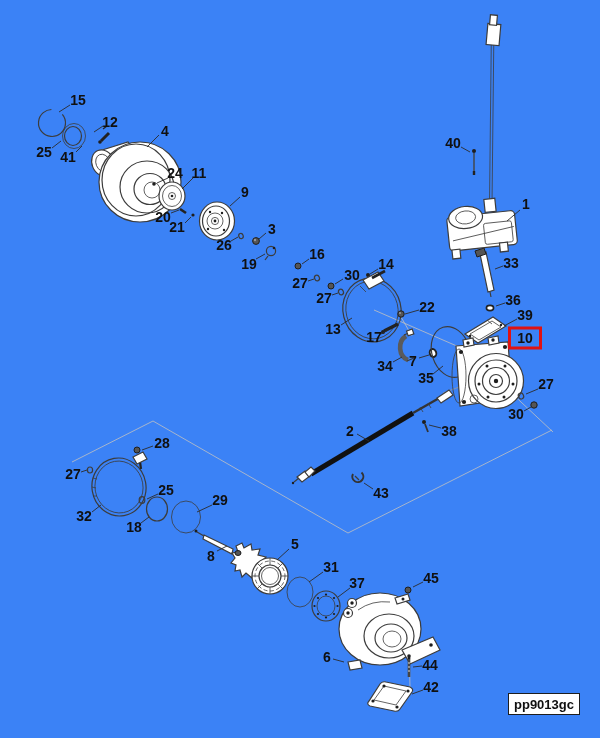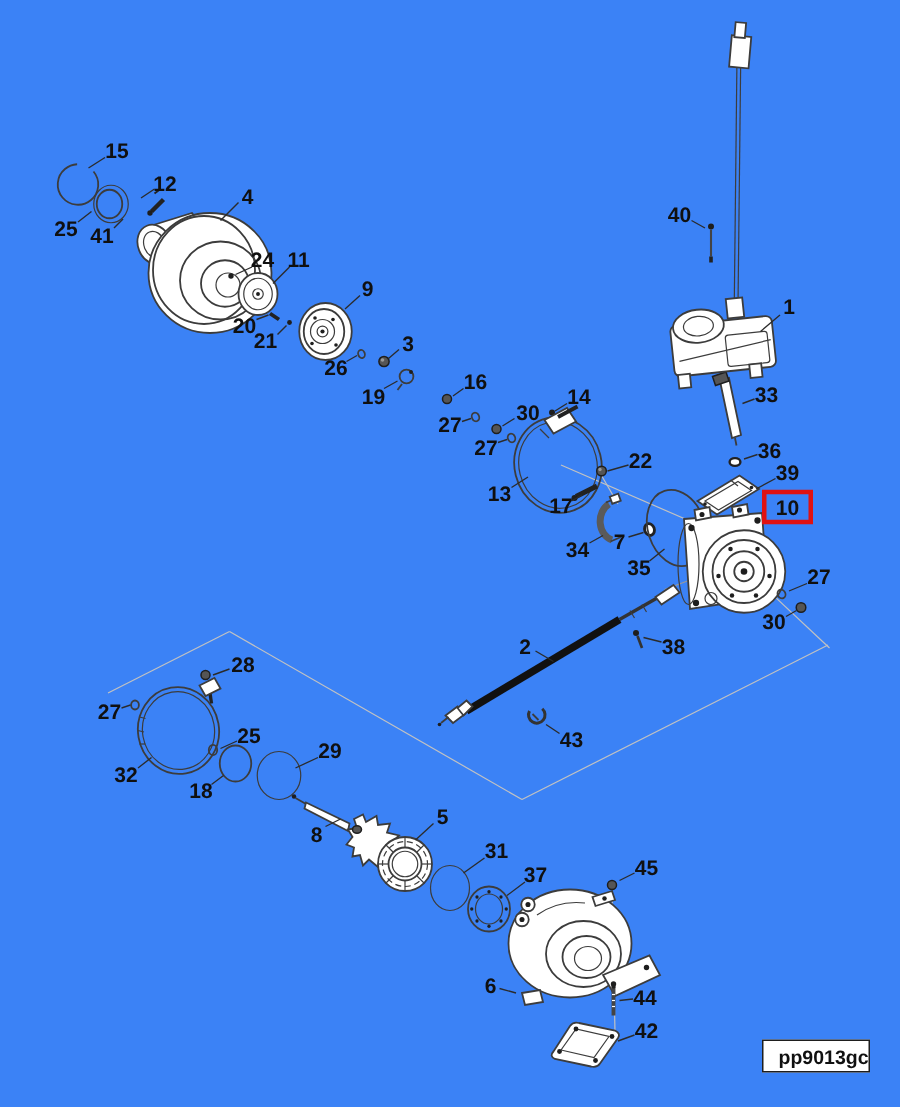--- a/index.html
+++ b/index.html
@@ -9,21 +9,21 @@
   .part{stroke:#3c3c3c;fill:none;stroke-width:1.2;}
   .thin{stroke-width:0.8;}
   .darkfill{fill:#555;stroke:#1e1e1e;stroke-width:1;}
   .dot{fill:#1e1e1e;stroke:none;}
   .whitefill{fill:#fff;}
   .guide{stroke:#c2c2c2;stroke-width:0.8;fill:none;}
   .guide2{stroke:#9a9a9a;stroke-width:0.8;fill:none;}
   #labels-layer text{font:bold 14px "Liberation Sans", sans-serif;fill:#101010;}
   #labels-layer line{stroke:#2b2b2b;stroke-width:0.9;}
   .code-box{position:absolute;left:508px;top:693px;width:70px;height:20px;
-            border:1.7px solid #1e1e1e;display:flex;align-items:center;justify-content:flex-end;
+            border:1.7px solid #1e1e1e;display:flex;align-items:center;justify-content:center;
             font-weight:bold;font-size:13px;color:#101010;background:#fff;}
 </style>
 </head>
 <body>
 
 <div class="stage">
 
   <svg width="600" height="738" viewBox="0 0 600 738">
 
     <g>

